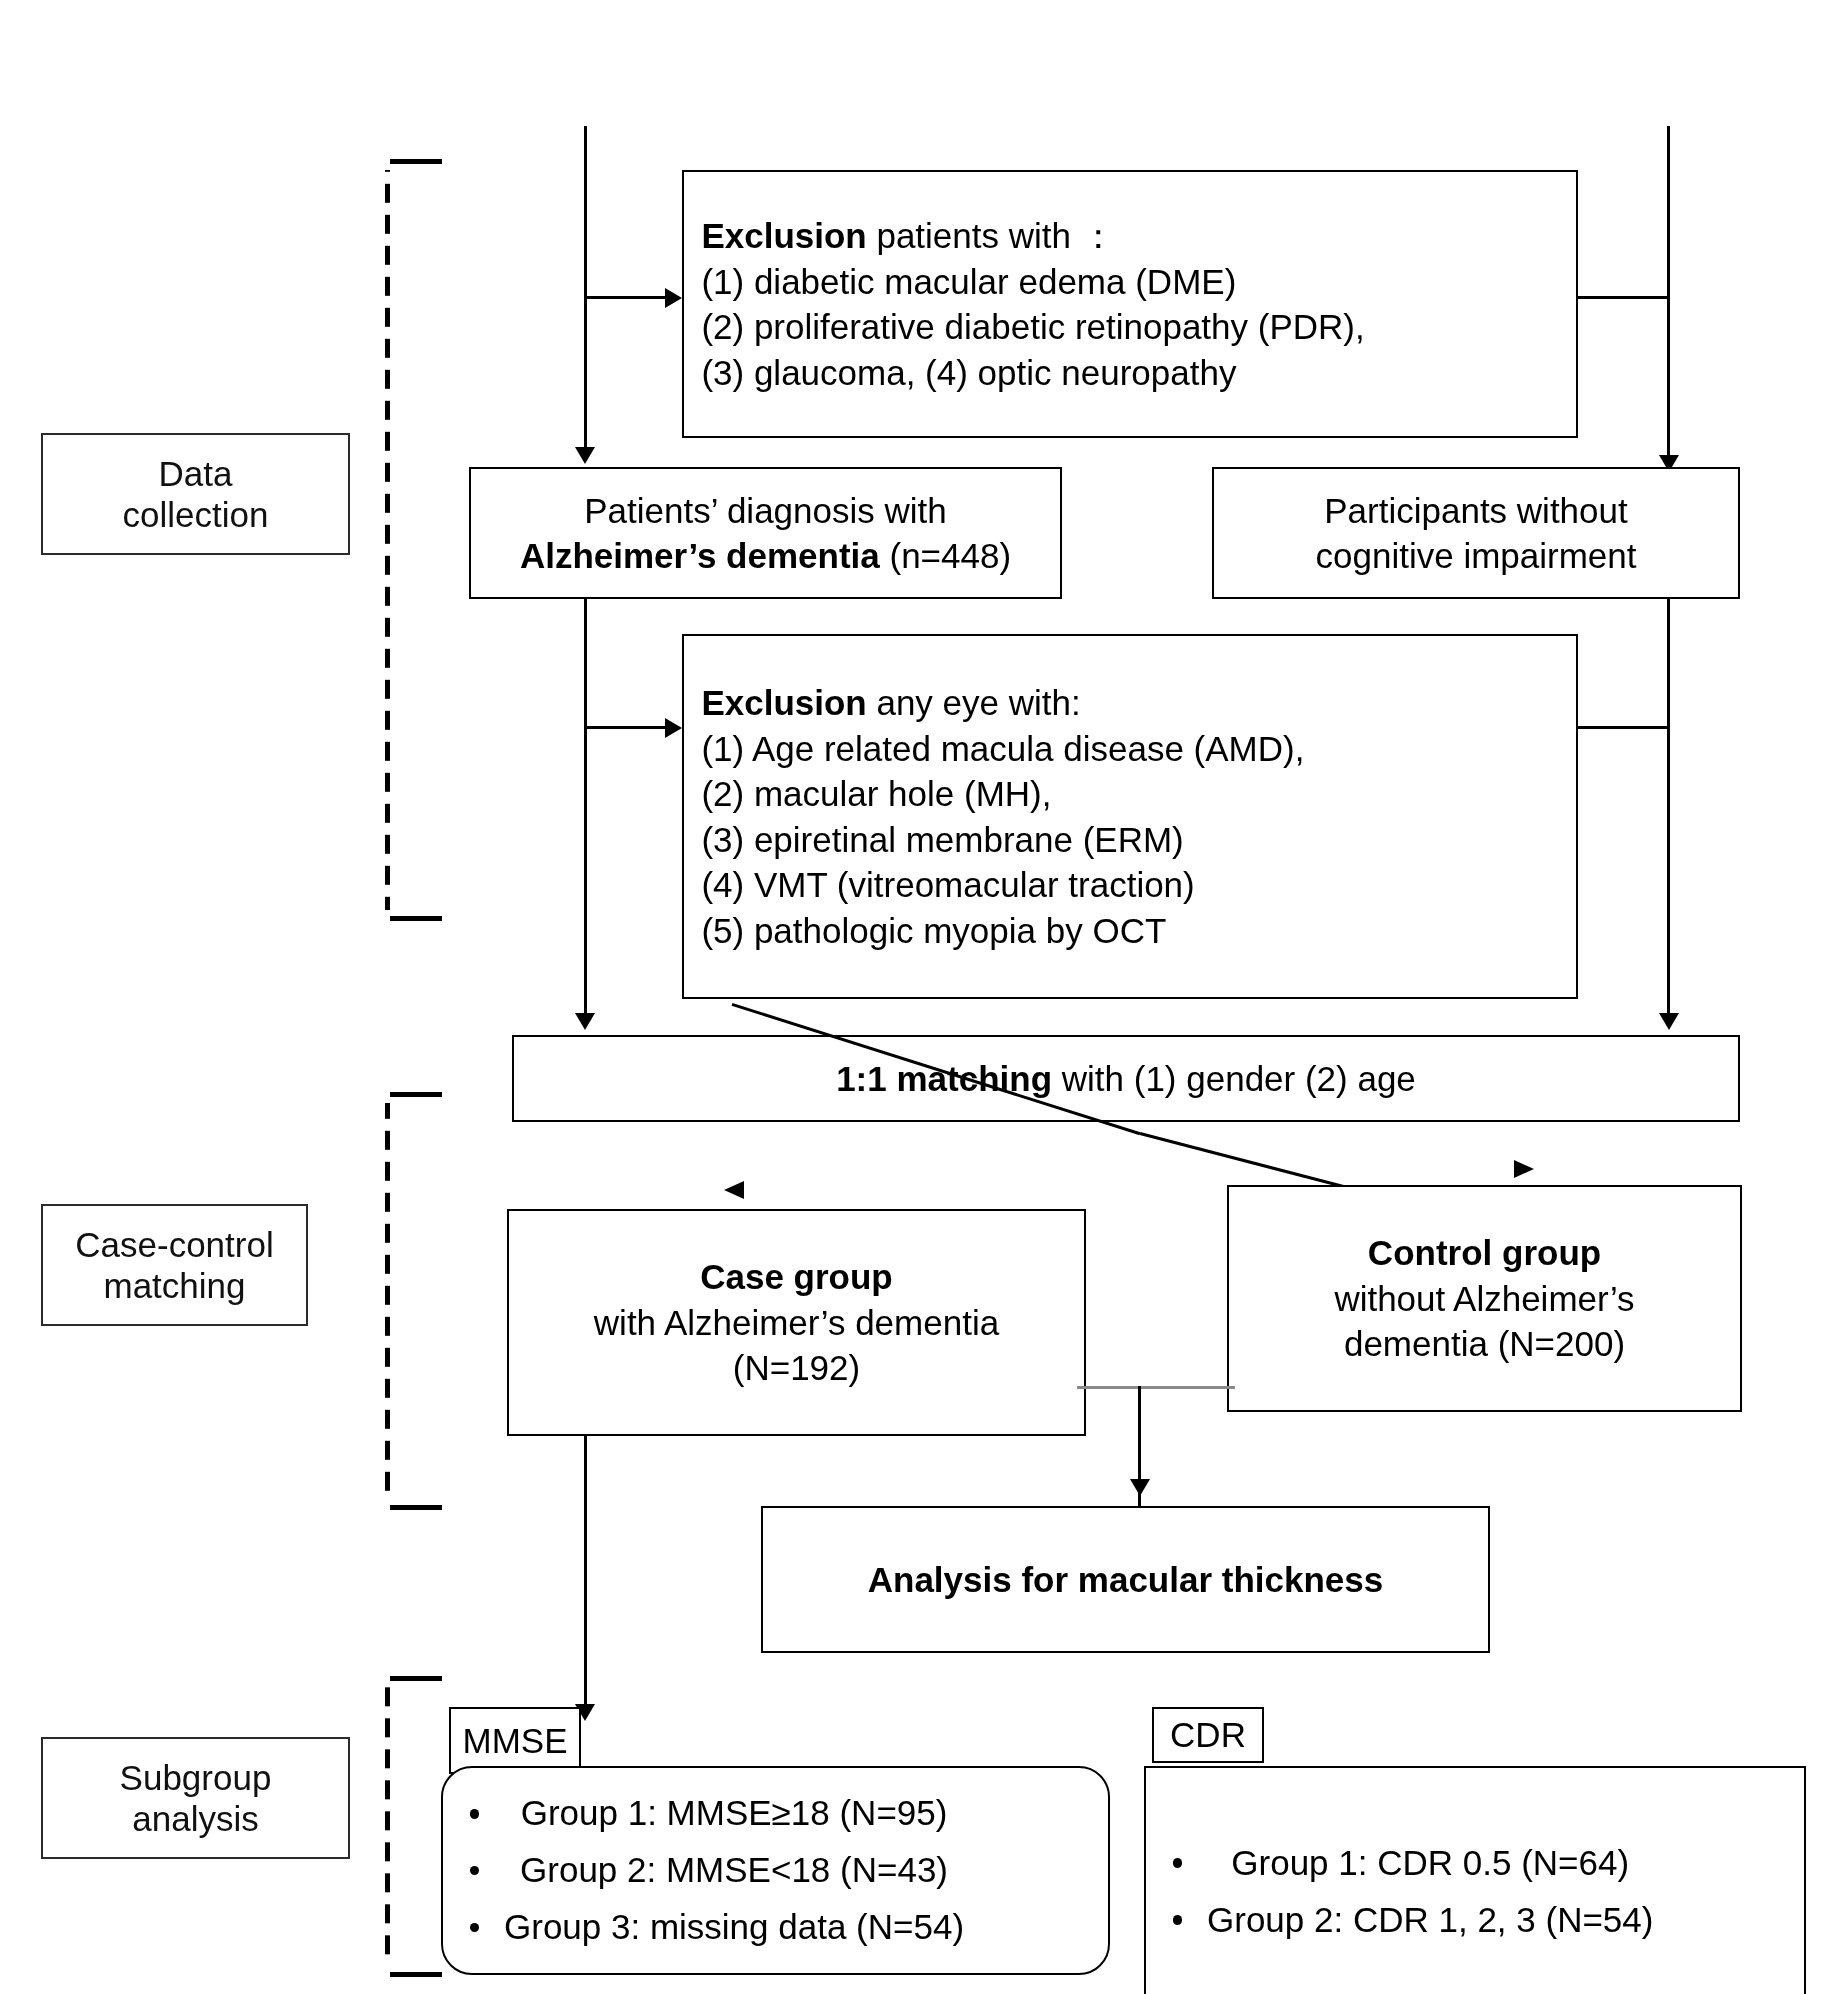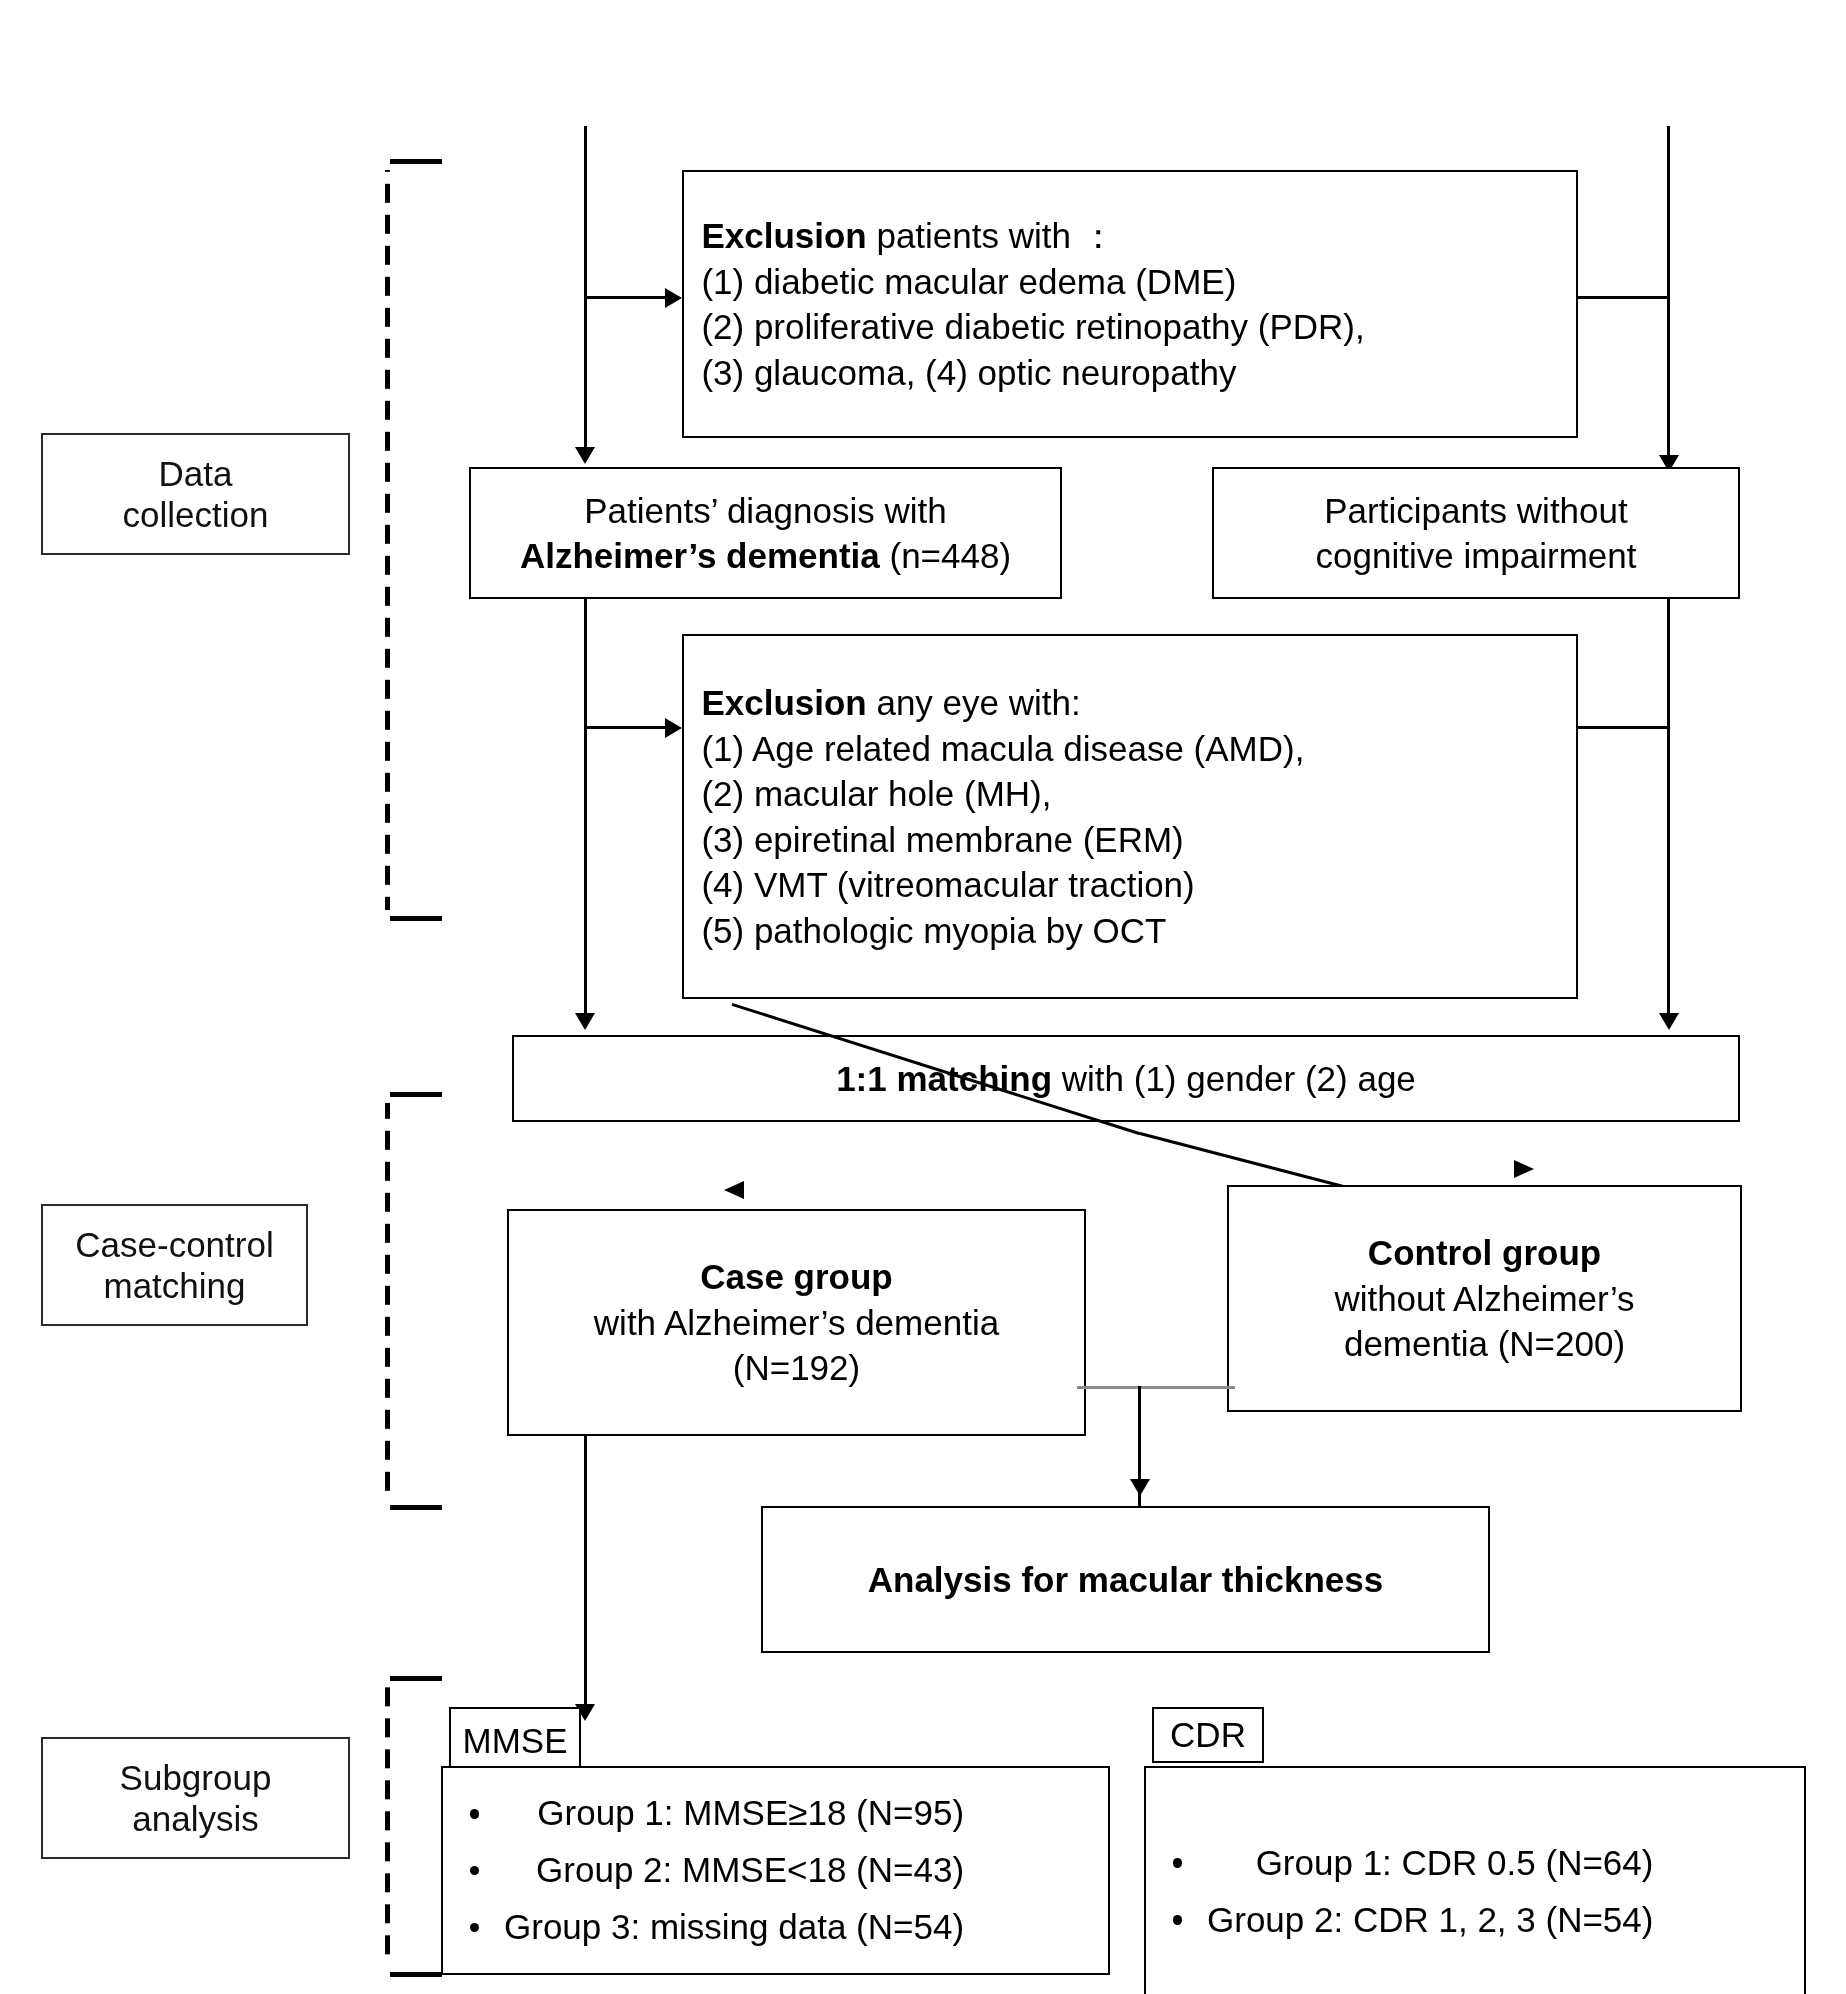--- a/index.html
+++ b/index.html
@@ -17,21 +17,21 @@
     position:absolute;
     box-sizing:border-box;
     background:#ffffff;
     border:2.7px solid #000000;
     display:flex;
     flex-direction:column;
     justify-content:center;
     color:#000000;
   }
   .box.center{align-items:center;text-align:center;}
-  .box.left{align-items:flex-start;text-align:right;}
+  .box.left{align-items:flex-start;text-align:center;}
   
   .stage-label{
     position:absolute;
     box-sizing:border-box;
     background:#ffffff;
     border:2px solid #2b2b2b;
     display:flex;
     flex-direction:column;
     align-items:center;
     justify-content:center;
@@ -250,21 +250,21 @@
   <div class="box center" style="left:761px;top:1506px;width:729px;height:147px;">
     <span class="flow-text b">Analysis for macular thickness</span>
   </div>
 
   <div class="vline" style="left:584px;top:1436px;height:276px;"></div>
   <div class="arrow-down" style="left:575px;top:1704px;"></div>
 
   <div class="box center" style="left:449px;top:1707px;width:132px;height:67px;border-width:2.7px;">
     <span class="flow-text">MMSE</span>
   </div>
-  <div class="box left" style="left:441px;top:1766px;width:669px;height:209px;">
+  <div class="box left" style="left:441px;top:1766px;width:669px;height:209px;border-radius:31px;">
     <ul class="bullets flow-text">
       <li>Group 1: MMSE≥18 (N=95)</li>
       <li>Group 2: MMSE&lt;18 (N=43)</li>
       <li>Group 3: missing data (N=54)</li>
     </ul>
   </div>
 
   <div class="box center" style="left:1152px;top:1707px;width:112px;height:56px;border-width:2.7px;">
     <span class="flow-text">CDR</span>
   </div>

